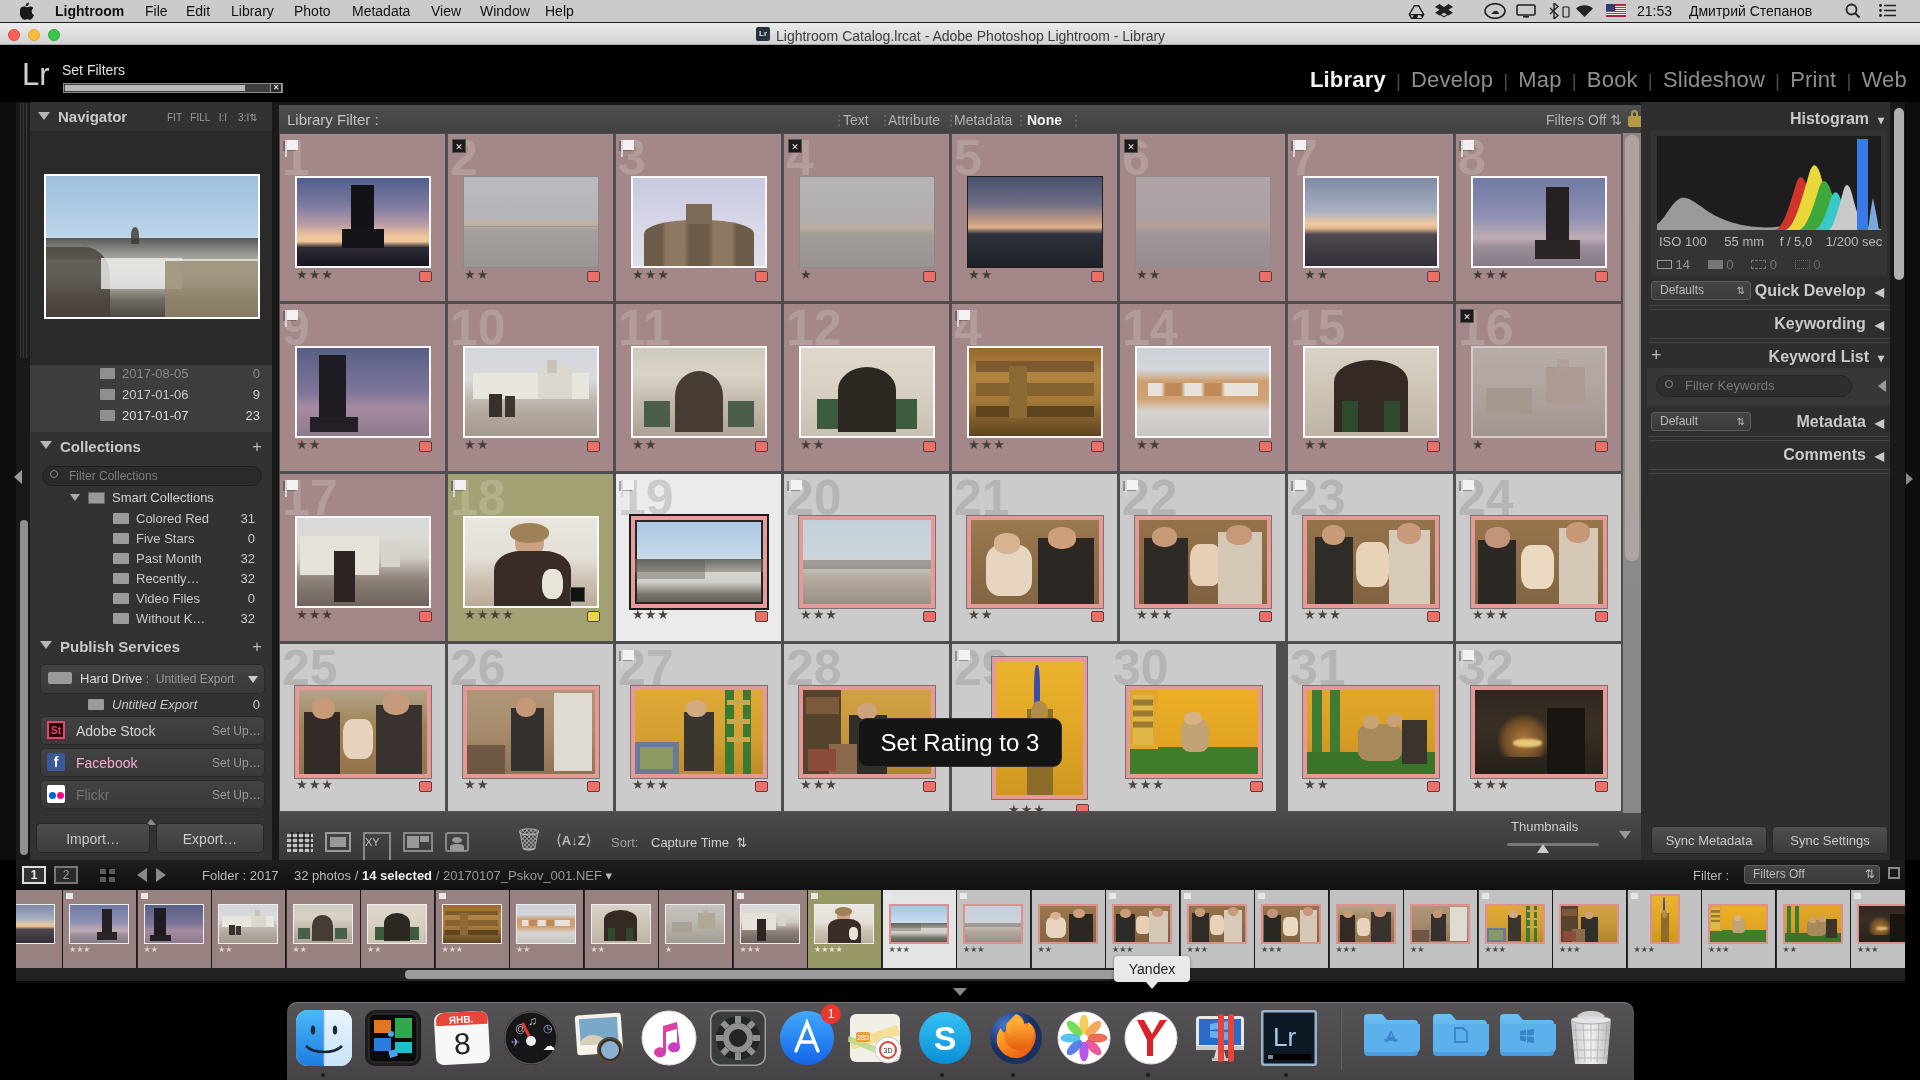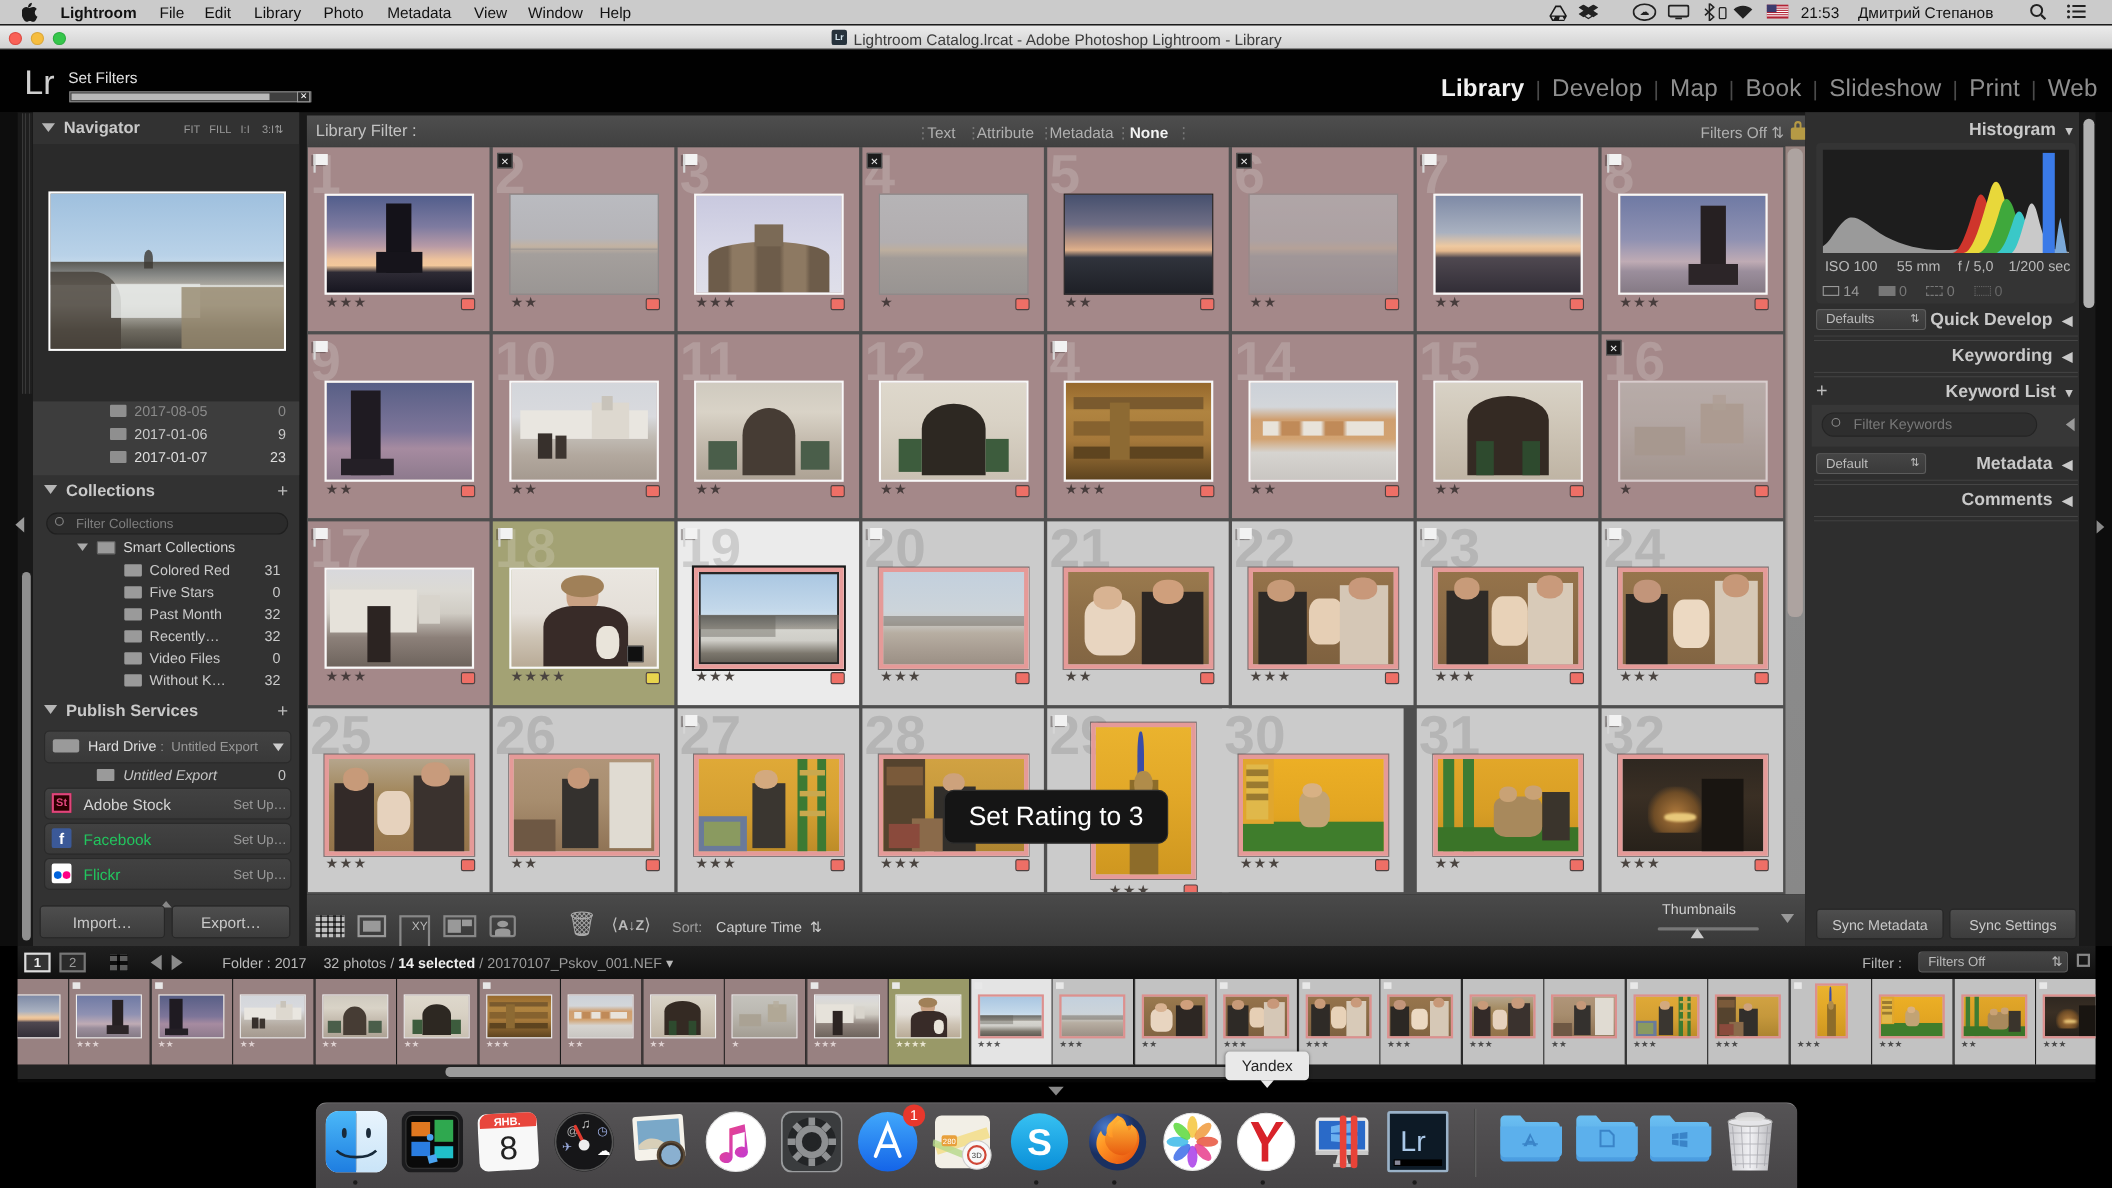--- a/index.html
+++ b/index.html
@@ -193,27 +193,27 @@
 <div style="position:absolute;left:248px;top:676px;width:0;height:0;border:5px solid transparent;border-top:7px solid #ccc"></div>
 <div style="position:absolute;left:88px;top:699px;width:16px;height:11px;background:#9a9a9a;border-radius:1px"></div>
 <div style="position:absolute;left:112px;top:697px;font-size:13px;font-style:italic;color:#c5c5c5">Untitled Export</div>
 <div style="position:absolute;left:230px;top:697px;width:30px;text-align:right;font-size:13px;color:#c5c5c5">0</div>
 <div style="position:absolute;left:40px;top:716px;width:225px;height:29px;background:linear-gradient(180deg,#424242,#393939);border:1px solid #2a2a2a;border-radius:5px"></div>
 <div style="position:absolute;left:47px;top:721px;width:18px;height:18px;background:#2b0000;border:2px solid #e0467c;color:#e0467c;font-size:10px;font-weight:700;text-align:center;line-height:15px">St</div>
 <div style="position:absolute;left:76px;top:723px;font-size:14px;color:#d5d5d5">Adobe Stock</div>
 <div style="position:absolute;left:212px;top:724px;font-size:12px;color:#9a9a9a">Set Up…</div>
 <div style="position:absolute;left:40px;top:748px;width:225px;height:29px;background:linear-gradient(180deg,#424242,#393939);border:1px solid #2a2a2a;border-radius:5px"></div>
 <div style="position:absolute;left:47px;top:753px;width:18px;height:18px;background:#3b5998;border-radius:2px;color:#fff;font-size:14px;font-weight:700;text-align:center;line-height:18px">f</div>
-<div style="position:absolute;left:76px;top:755px;font-size:14px;color:#22c55e">Facebook</div>
+<div style="position:absolute;left:76px;top:755px;font-size:14px;color:#f9a8d4">Facebook</div>
 <div style="position:absolute;left:212px;top:756px;font-size:12px;color:#9a9a9a">Set Up…</div>
 <div style="position:absolute;left:40px;top:780px;width:225px;height:29px;background:linear-gradient(180deg,#424242,#393939);border:1px solid #2a2a2a;border-radius:5px"></div>
 <div style="position:absolute;left:47px;top:785px;width:18px;height:18px;background:#fff;border-radius:2px"></div>
 <div style="position:absolute;left:49px;top:792px;width:7px;height:7px;background:#0063dc;border-radius:50%"></div>
 <div style="position:absolute;left:57px;top:792px;width:7px;height:7px;background:#ff0084;border-radius:50%"></div>
-<div style="position:absolute;left:76px;top:787px;font-size:14px;color:#22c55e">Flickr</div>
+<div style="position:absolute;left:76px;top:787px;font-size:14px;color:#737373">Flickr</div>
 <div style="position:absolute;left:212px;top:788px;font-size:12px;color:#9a9a9a">Set Up…</div>
 <div style="position:absolute;left:146px;top:814px;width:0;height:0;border:5px solid transparent;border-bottom:6px solid #888"></div>
 <div class="btn" style="left:36px;top:823px;width:114px;height:30px;line-height:30px;font-size:14px">Import…</div>
 <div class="btn" style="left:156px;top:823px;width:108px;height:30px;line-height:30px;font-size:14px">Export…</div>
 <div id="grid"></div>
 <div class="cell" style="left:280px;top:134px;background:#a48889">
     <div class="num" style="color:#b29c9c">1</div>
     <div class="flg"></div>
     <div class="ph" style="background:linear-gradient(180deg,#525e8c 0%,#7e7ba0 32%,#b79aa6 52%,#eec39c 66%,#f2c89b 72%,#2e2b35 79%,#171620 100%);border:2px solid #f8f8f8;">
       <i style="position:absolute;left:41%;top:8%;width:17%;height:72%;background:#141219"></i>
@@ -572,21 +572,21 @@
 <div style="position:absolute;left:1349px;top:11px;width:15px;height:11px;background:#b59a45;border-radius:2px"></div>
 <div style="position:absolute;left:1352px;top:5px;width:7px;height:8px;border:2px solid #b59a45;border-radius:5px 5px 0 0;border-bottom:none"></div>
 </div>
 <div style="position:absolute;left:1623px;top:133px;width:18px;height:680px;background:linear-gradient(180deg,#96837f 0,#8d827f 45%,#8b8b8b 60%,#888 100%)"></div>
 <div style="position:absolute;left:1625px;top:135px;width:14px;height:426px;background:#adA3a0;border-radius:6px"></div>
 <div id="toolbar">
 <div style="position:absolute;left:8px;top:19px;width:26px;height:20px;background:repeating-linear-gradient(0deg,#ddd 0 3px,#555 3px 5px),repeating-linear-gradient(90deg,#ddd 0 4px,#555 4px 6px);background-blend-mode:multiply"></div>
 <div style="position:absolute;left:46px;top:19px;width:26px;height:20px;border:2px solid #999">
       <div style="margin:3px;background:#999;width:16px;height:10px"></div>
     </div>
-<div style="position:absolute;left:84px;top:19px;width:28px;height:36px;border:2px solid #888;color:#bbb;font-size:11px;text-align:right;line-height:16px">XY</div>
+<div style="position:absolute;left:84px;top:19px;width:28px;height:36px;border:2px solid #888;color:#bbb;font-size:11px;text-align:left;line-height:16px">XY</div>
 <div style="position:absolute;left:124px;top:19px;width:30px;height:20px;border:2px solid #888">
       <div style="position:absolute;left:2px;top:2px;width:12px;height:12px;background:#999"></div>
       <div style="position:absolute;right:2px;top:2px;width:9px;height:6px;background:#999"></div>
     </div>
 <div style="position:absolute;left:166px;top:19px;width:24px;height:20px;border:2px solid #888;border-radius:3px">
       <div style="position:absolute;left:5px;top:3px;width:10px;height:6px;background:#999;border-radius:50%"></div>
       <div style="position:absolute;left:3px;top:10px;width:14px;height:7px;background:#999;border-radius:40% 40% 0 0"></div>
     </div>
 <div style="position:absolute;left:236px;top:14px;width:14px;height:30px;color:#aaa;font-size:22px">🗑</div>
 <div style="position:absolute;left:277px;top:18px;color:#bbb;font-size:15px">⟨<b style="font-size:13px">A↓Z</b>⟩</div>

